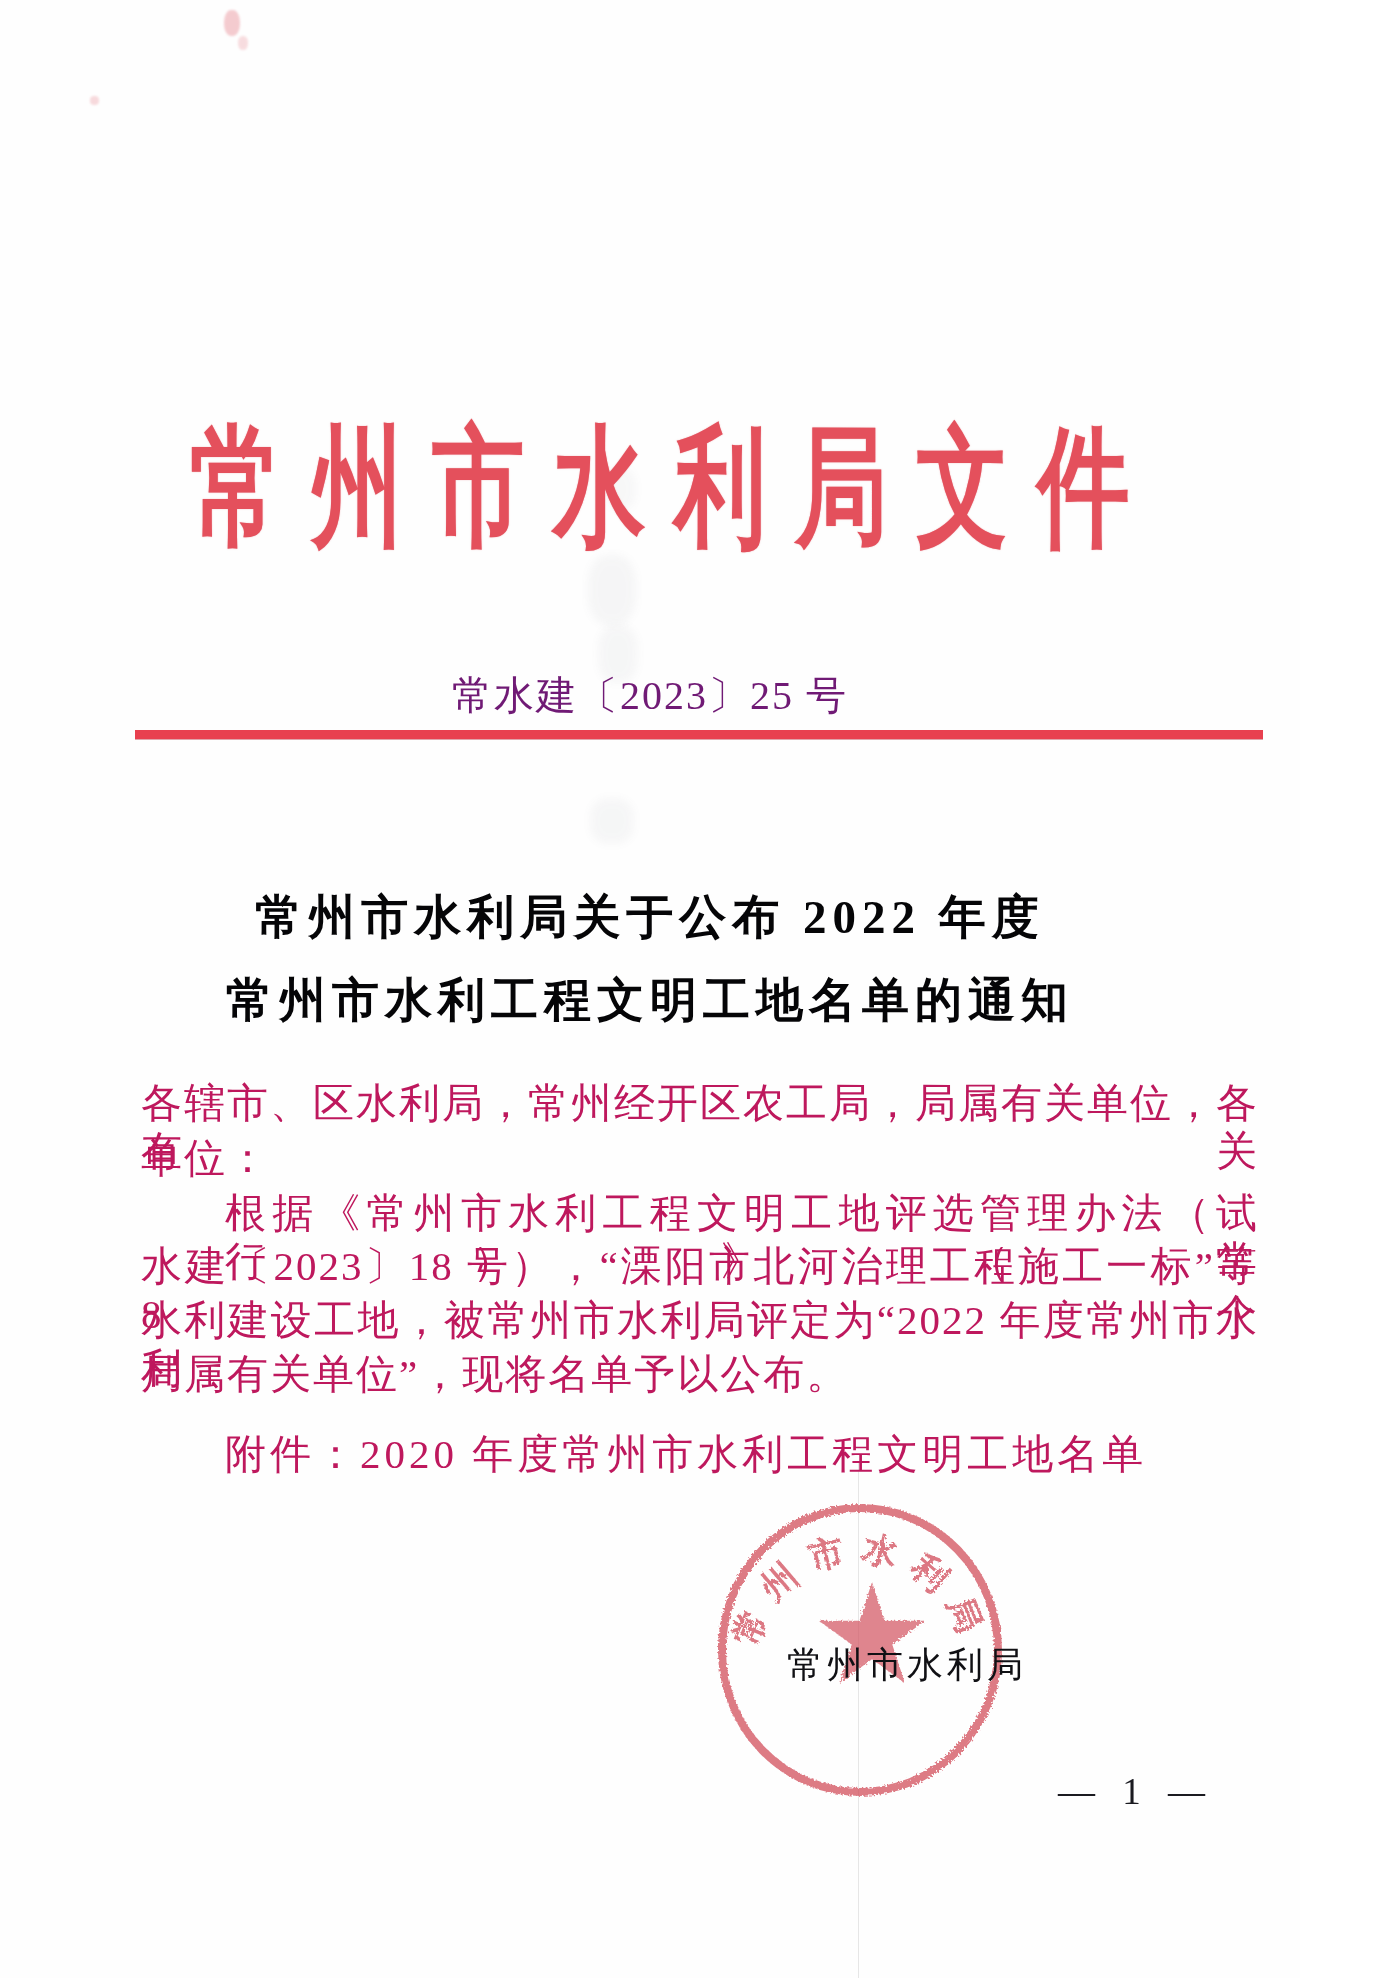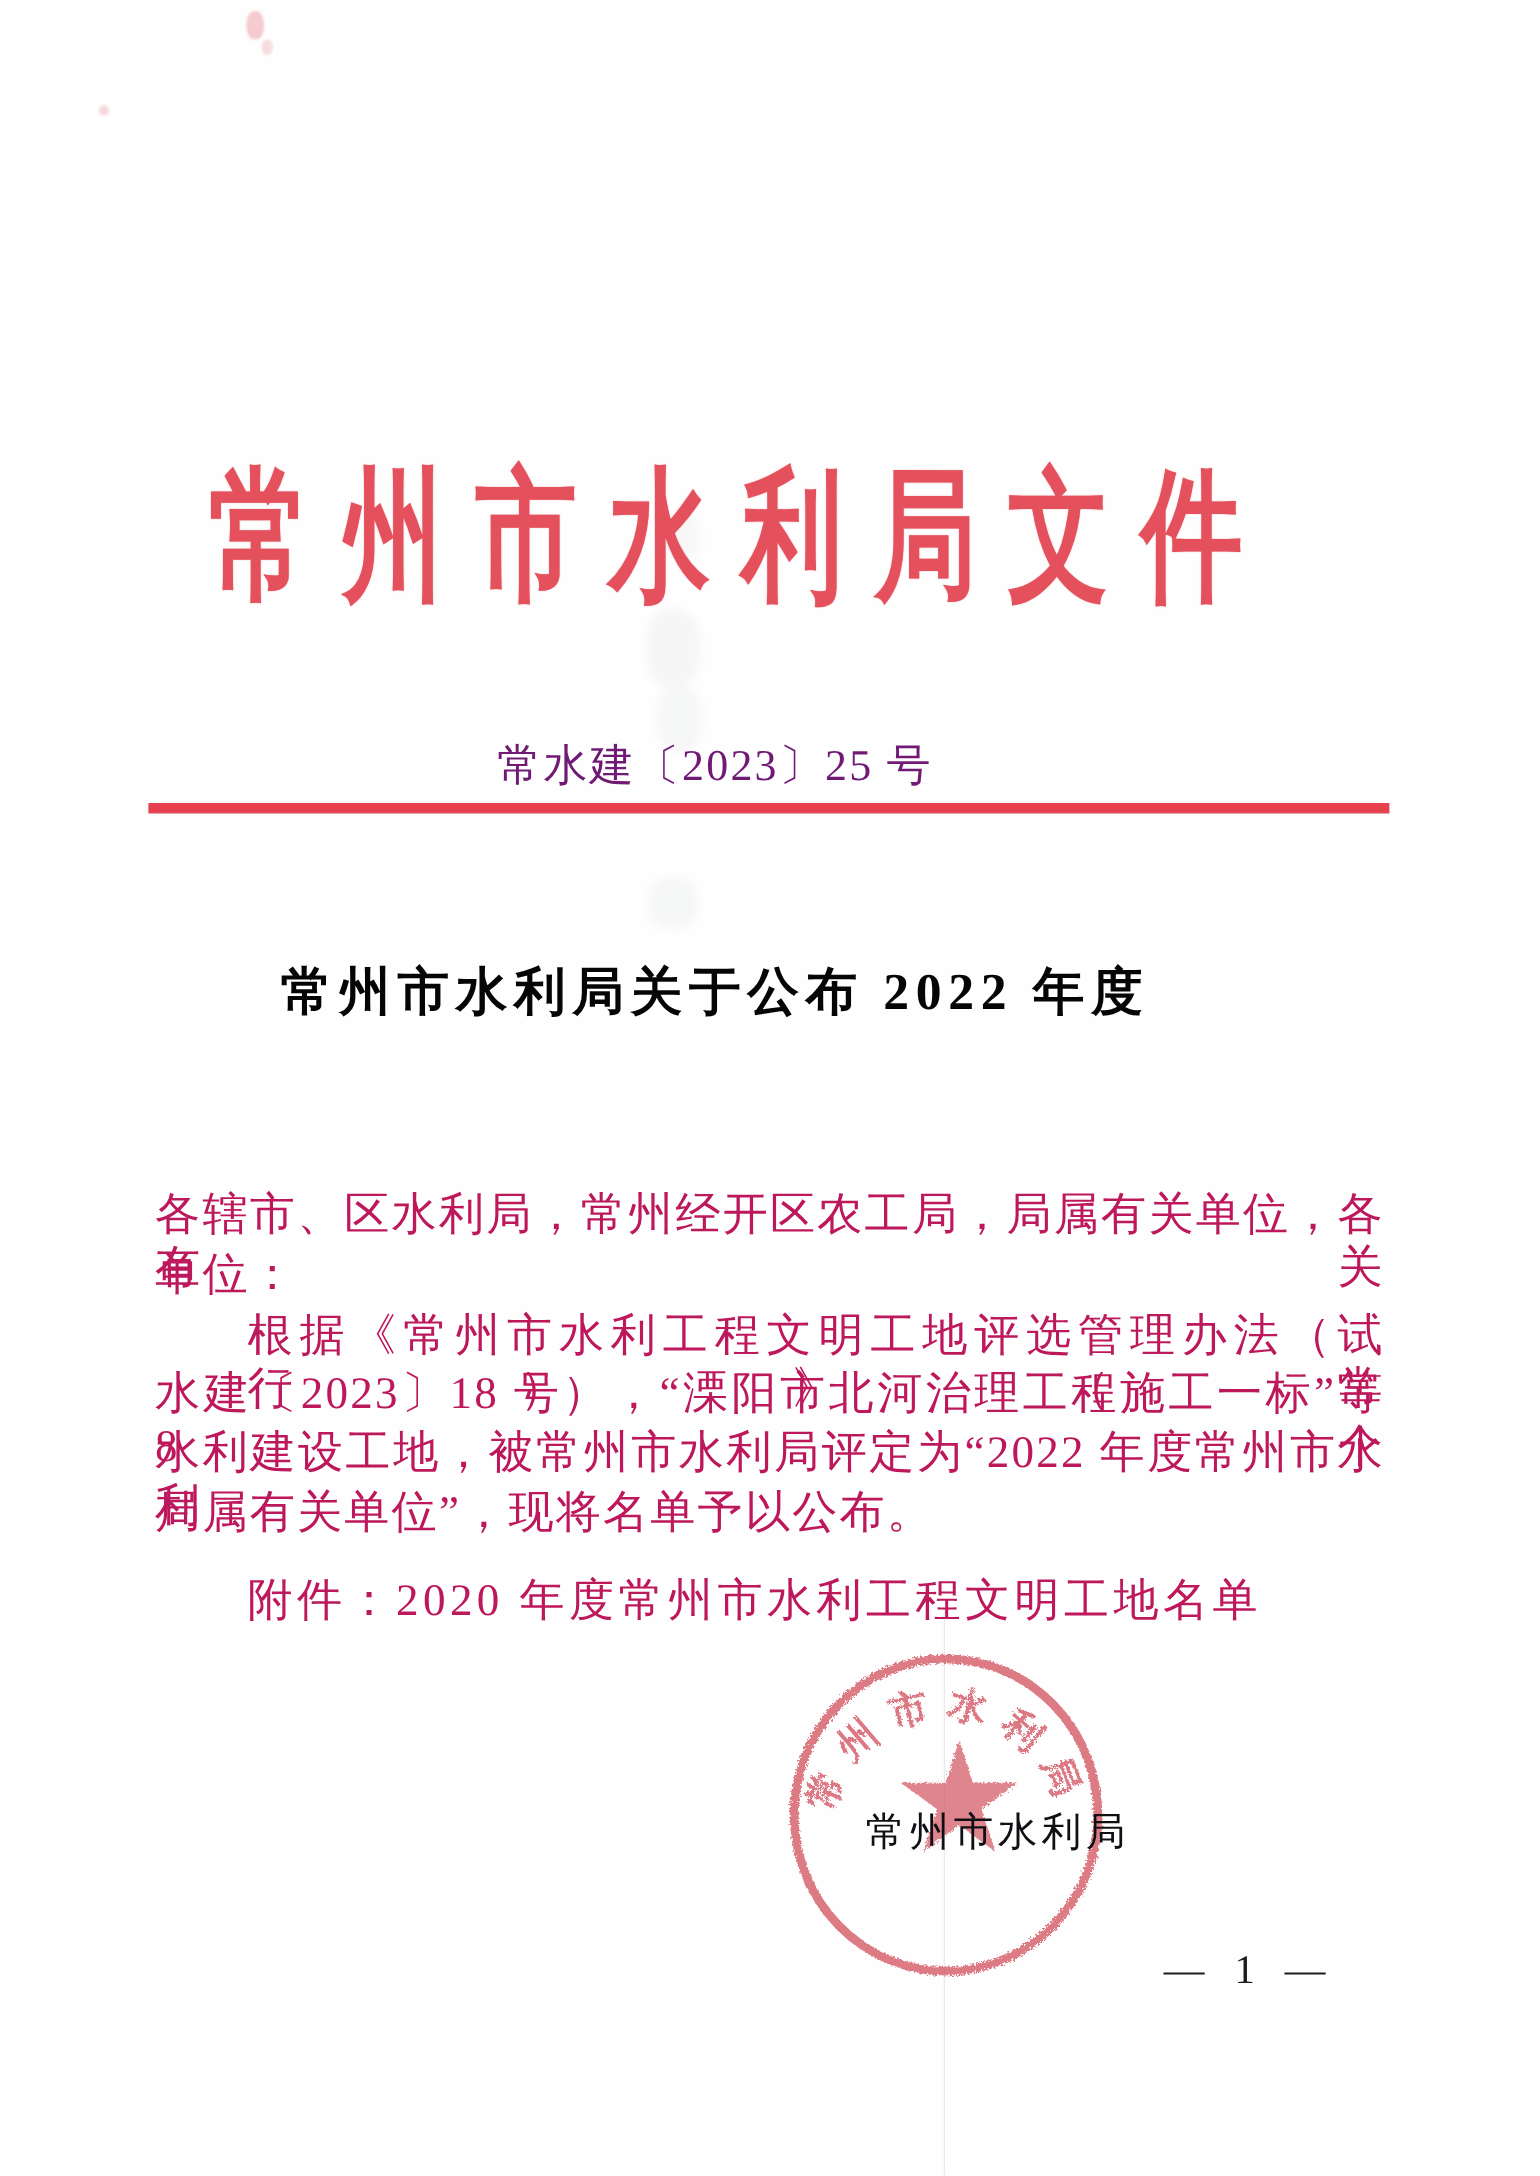--- a/index.html
+++ b/index.html
@@ -39,20 +39,21 @@
     background:#e8404f;
     box-shadow:0 1px 0 rgba(180,30,45,.4);
   }
   
   .title-line {
     position:absolute; left:0; width:100%;
     text-align:center;
     font-size:47px; font-weight:bold;
     letter-spacing:6px;
     color:#050507;
+    margin-top:16px;
   }
   .title-1 { top:870px; }
   .title-2 { top:953px; }
   
   .body-line {
     position:absolute; left:141px; width:1118px;
     font-size:41px; line-height:48px;
     letter-spacing:2px;
     color:#be185d;
     white-space:nowrap;
@@ -123,20 +124,21 @@
   <div class="ghost g4"></div>
   <div class="fold-line"></div>
 
   <div class="red-head">常州市水利局文件</div>
 
   <div class="doc-number">常水建〔2023〕25 号</div>
 
   <div class="red-rule"></div>
 
   <div class="title-line title-1">常州市水利局关于公布 2022 年度</div>
+  <div class="title-line title-2">常州市水利工程文明工地名单的通知</div>
 
   <div class="body-line j bl-1">各辖市、区水利局，常州经开区农工局，局属有关单位，各有关</div>
   <div class="body-line bl-2">单位：</div>
   <div class="body-line j indent bl-3">根据《常州市水利工程文明工地评选管理办法（试行）》（常</div>
   <div class="body-line j bl-4">水建〔2023〕18 号），“溧阳市北河治理工程施工一标”等 8 个</div>
   <div class="body-line j bl-5">水利建设工地，被常州市水利局评定为“2022 年度常州市水利</div>
   <div class="body-line bl-6">局属有关单位”，现将名单予以公布。</div>
   <div class="body-line indent bl-7">附件：2020 年度常州市水利工程文明工地名单</div>
 
   <svg class="seal" viewBox="0 0 296 300" xmlns="http://www.w3.org/2000/svg">

